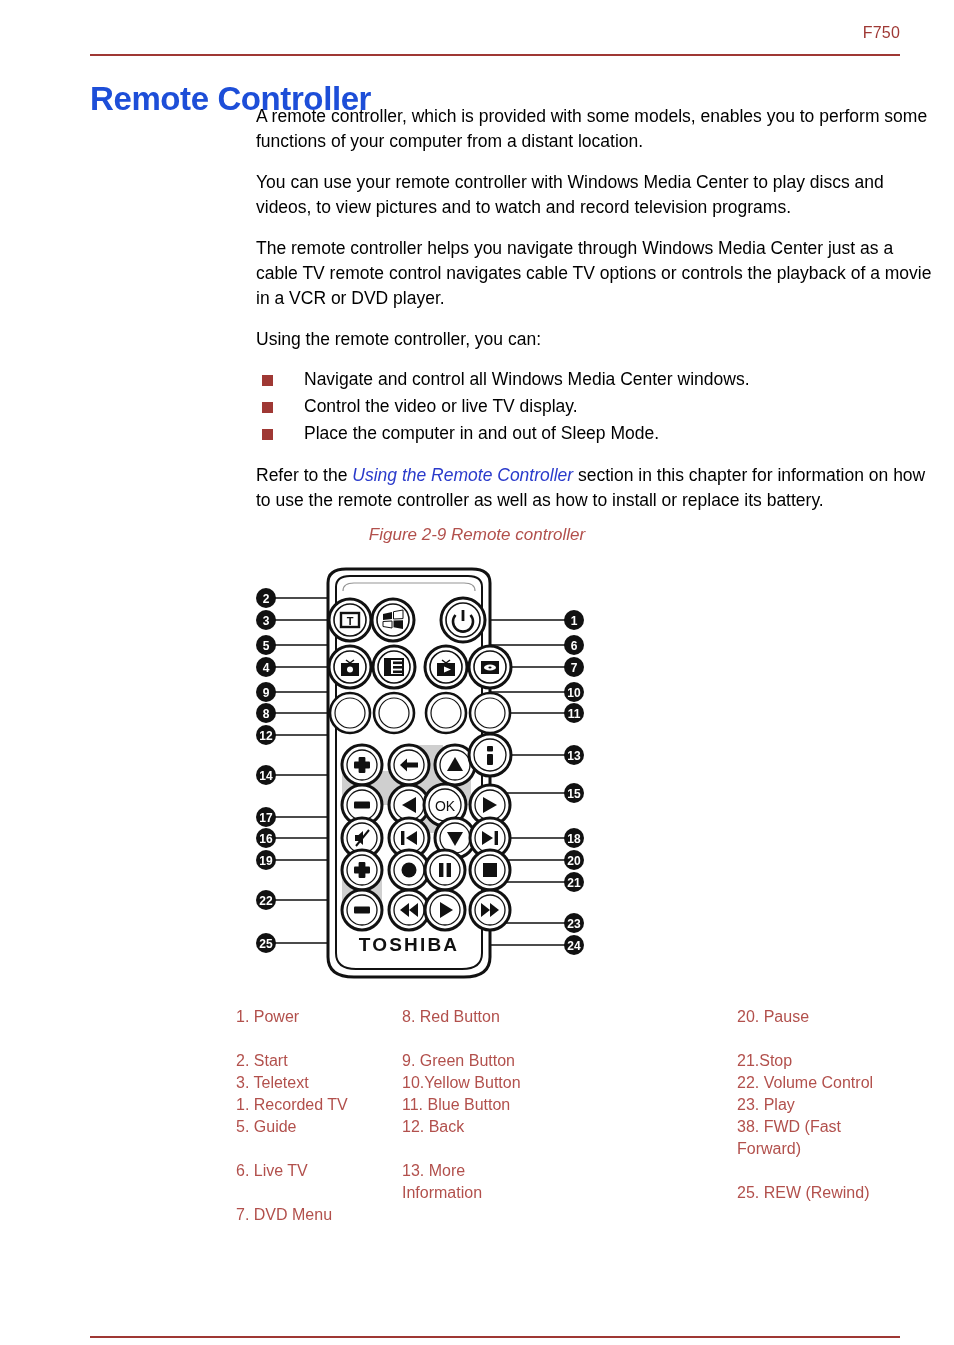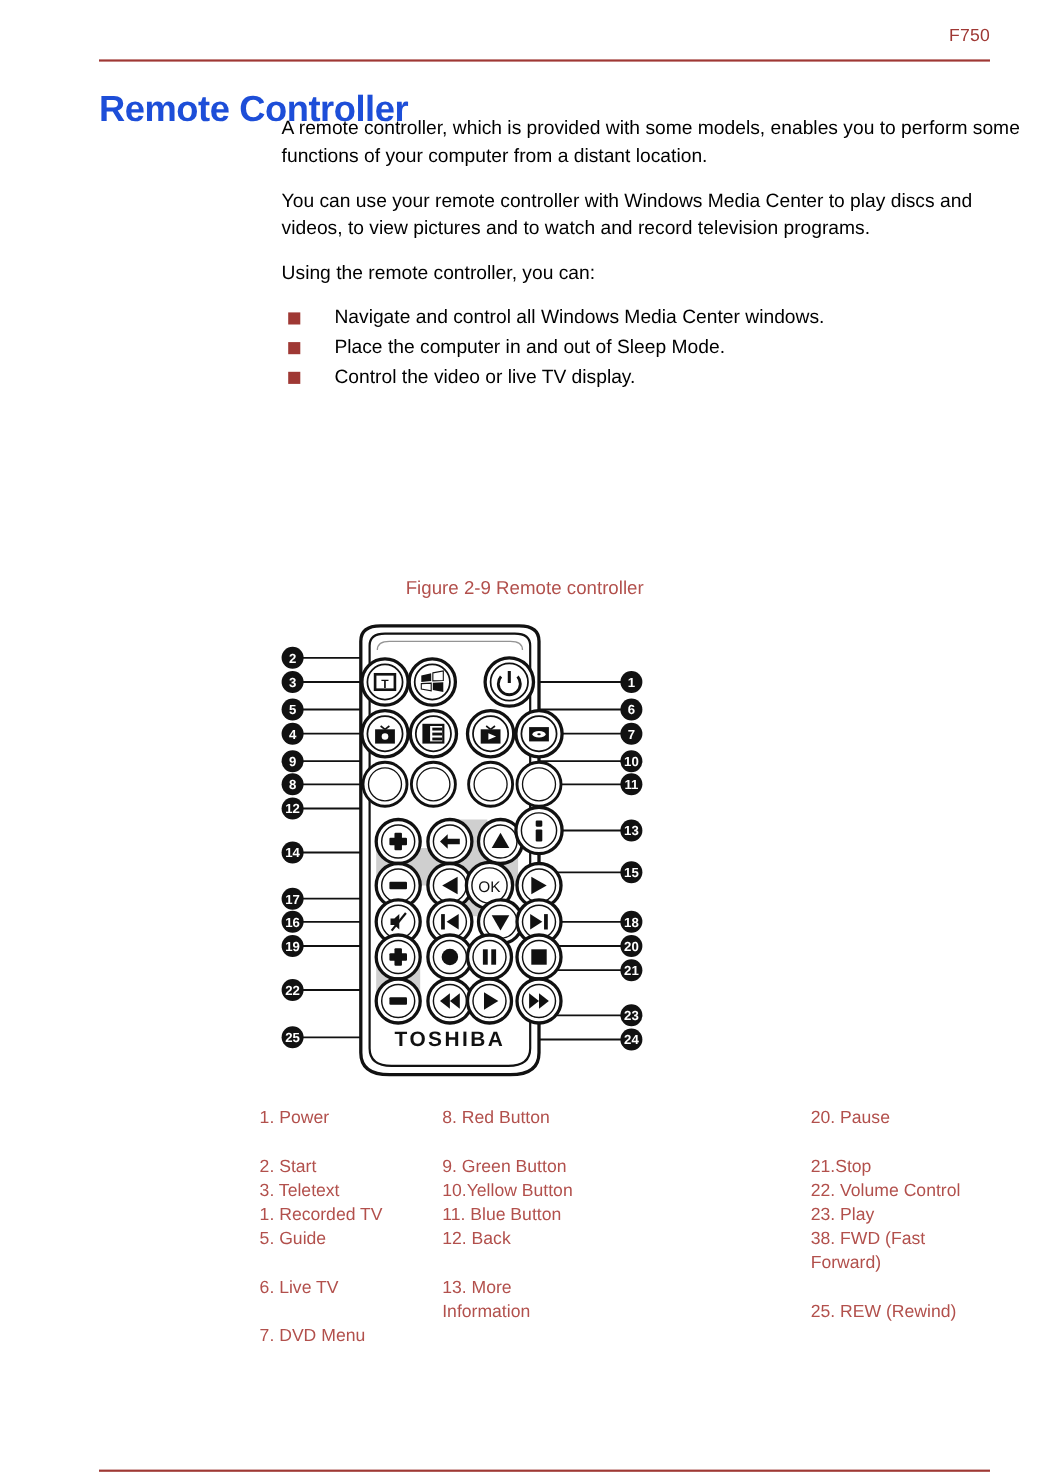--- a/index.html
+++ b/index.html
@@ -98,20 +98,21 @@
   }
 
   
   .fig-caption {
     position: absolute;
     left: 0;
     top: 525px;
     width: 954px;
     text-align: center;
     font-size: 17px;
+    font-style: italic;
     color: #b2504c;
   }
 
   
   .figure {
     position: absolute;
     left: 250px;
     top: 565px;
     width: 340px;
     height: 430px;
@@ -179,37 +180,39 @@
   <div class="header-model">F750</div>
   <div class="header-rule"></div>
 </div>
 
 <h1 class="page-title">Remote Controller</h1>
 
 <div class="content">
 
   <p class="para">A remote controller, which is provided with some models, enables you to perform some functions of your computer from a distant location.</p>
   <p class="para">You can use your remote controller with Windows Media Center to play discs and videos, to view pictures and to watch and record television programs.</p>
+  <p class="para">The remote controller helps you navigate through Windows Media Center just as a cable TV remote control navigates cable TV options or controls the playback of a movie in a VCR or DVD player.</p>
   <p class="para tight">Using the remote controller, you can:</p>
 
   <ul class="bullets">
     <li>
       <span class="sq"></span>
       <span>Navigate and control all Windows Media Center windows.</span>
     </li>
     <li>
       <span class="sq"></span>
-      <span>Place the computer in and out of Sleep Mode.</span>
+      <span>Control the video or live TV display.</span>
     </li>
     <li>
       <span class="sq"></span>
-      <span>Control the video or live TV display.</span>
+      <span>Place the computer in and out of Sleep Mode.</span>
     </li>
   </ul>
 
+  <p class="para"><span>Refer to the </span><a class="link-italic">Using the Remote Controller</a><span> section in this chapter for information on how to use the remote controller as well as how to install or replace its battery.</span></p>
 
 </div>
 
 <div class="fig-caption">Figure 2-9 Remote controller</div>
 
 <div class="figure">
 <svg width="340" height="430" viewBox="0 0 340 430" xmlns="http://www.w3.org/2000/svg">
   <defs>
     <g id="cal">
           <circle r="9" fill="#111"></circle>

